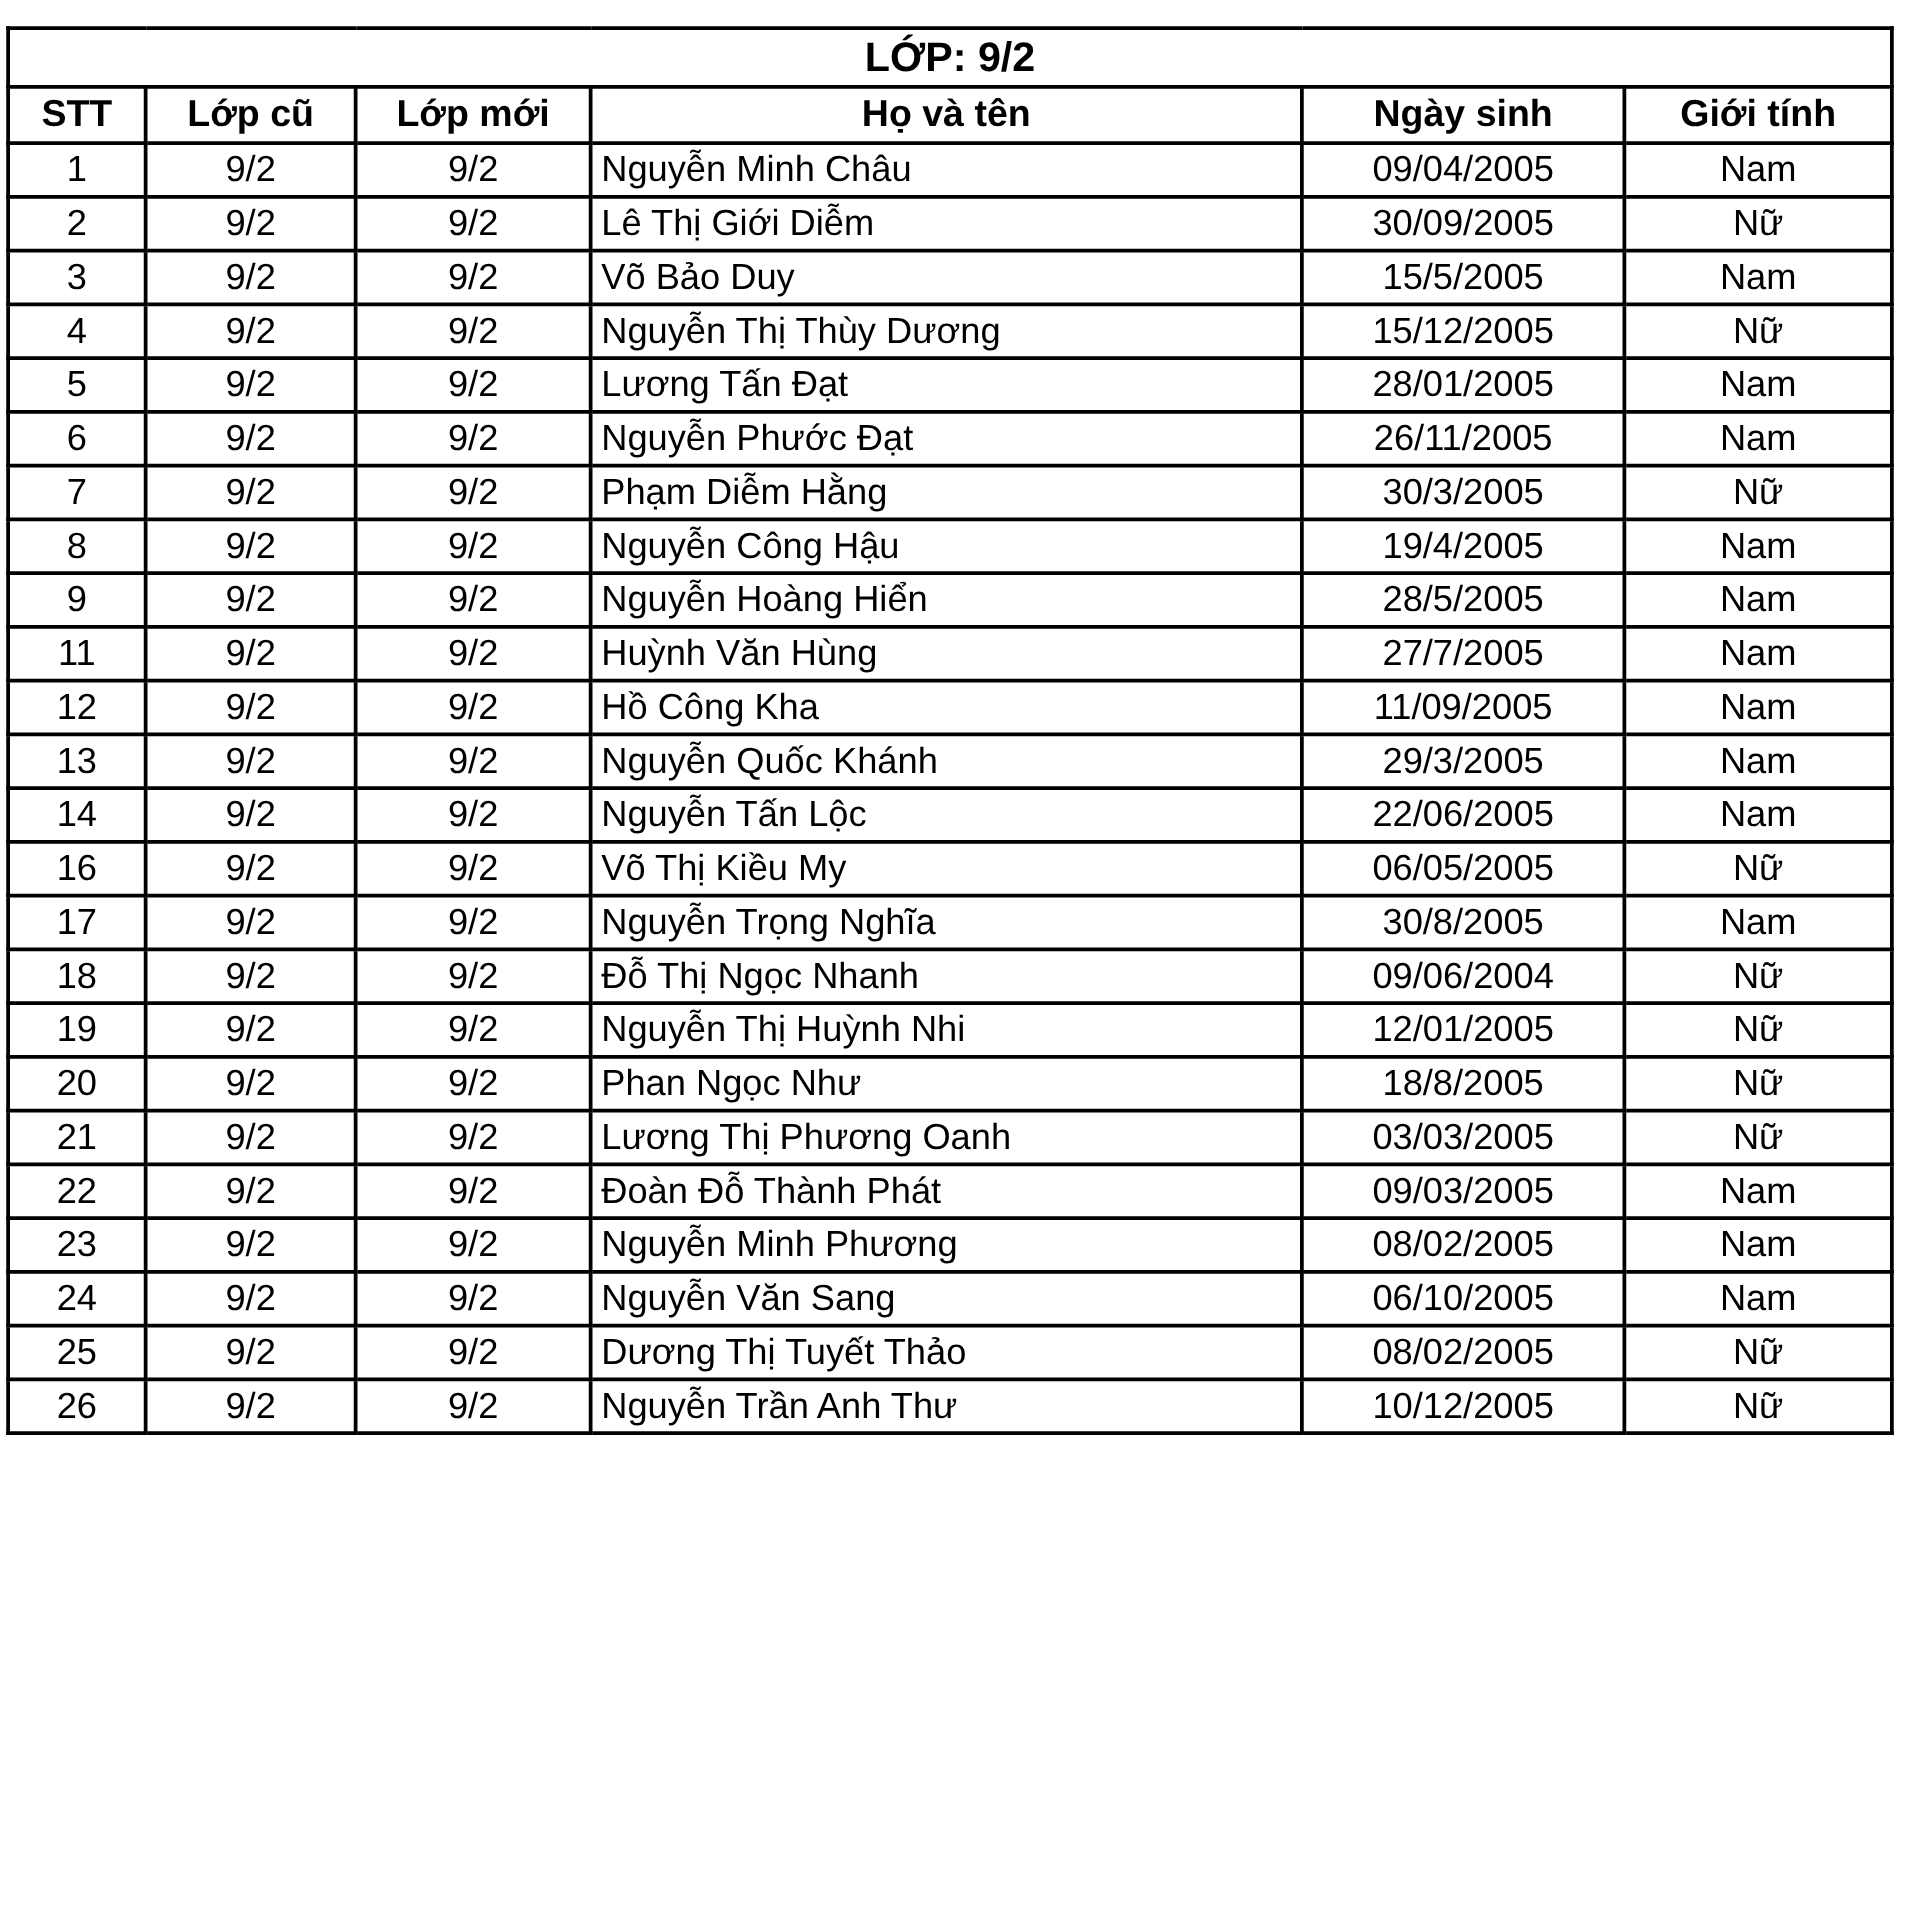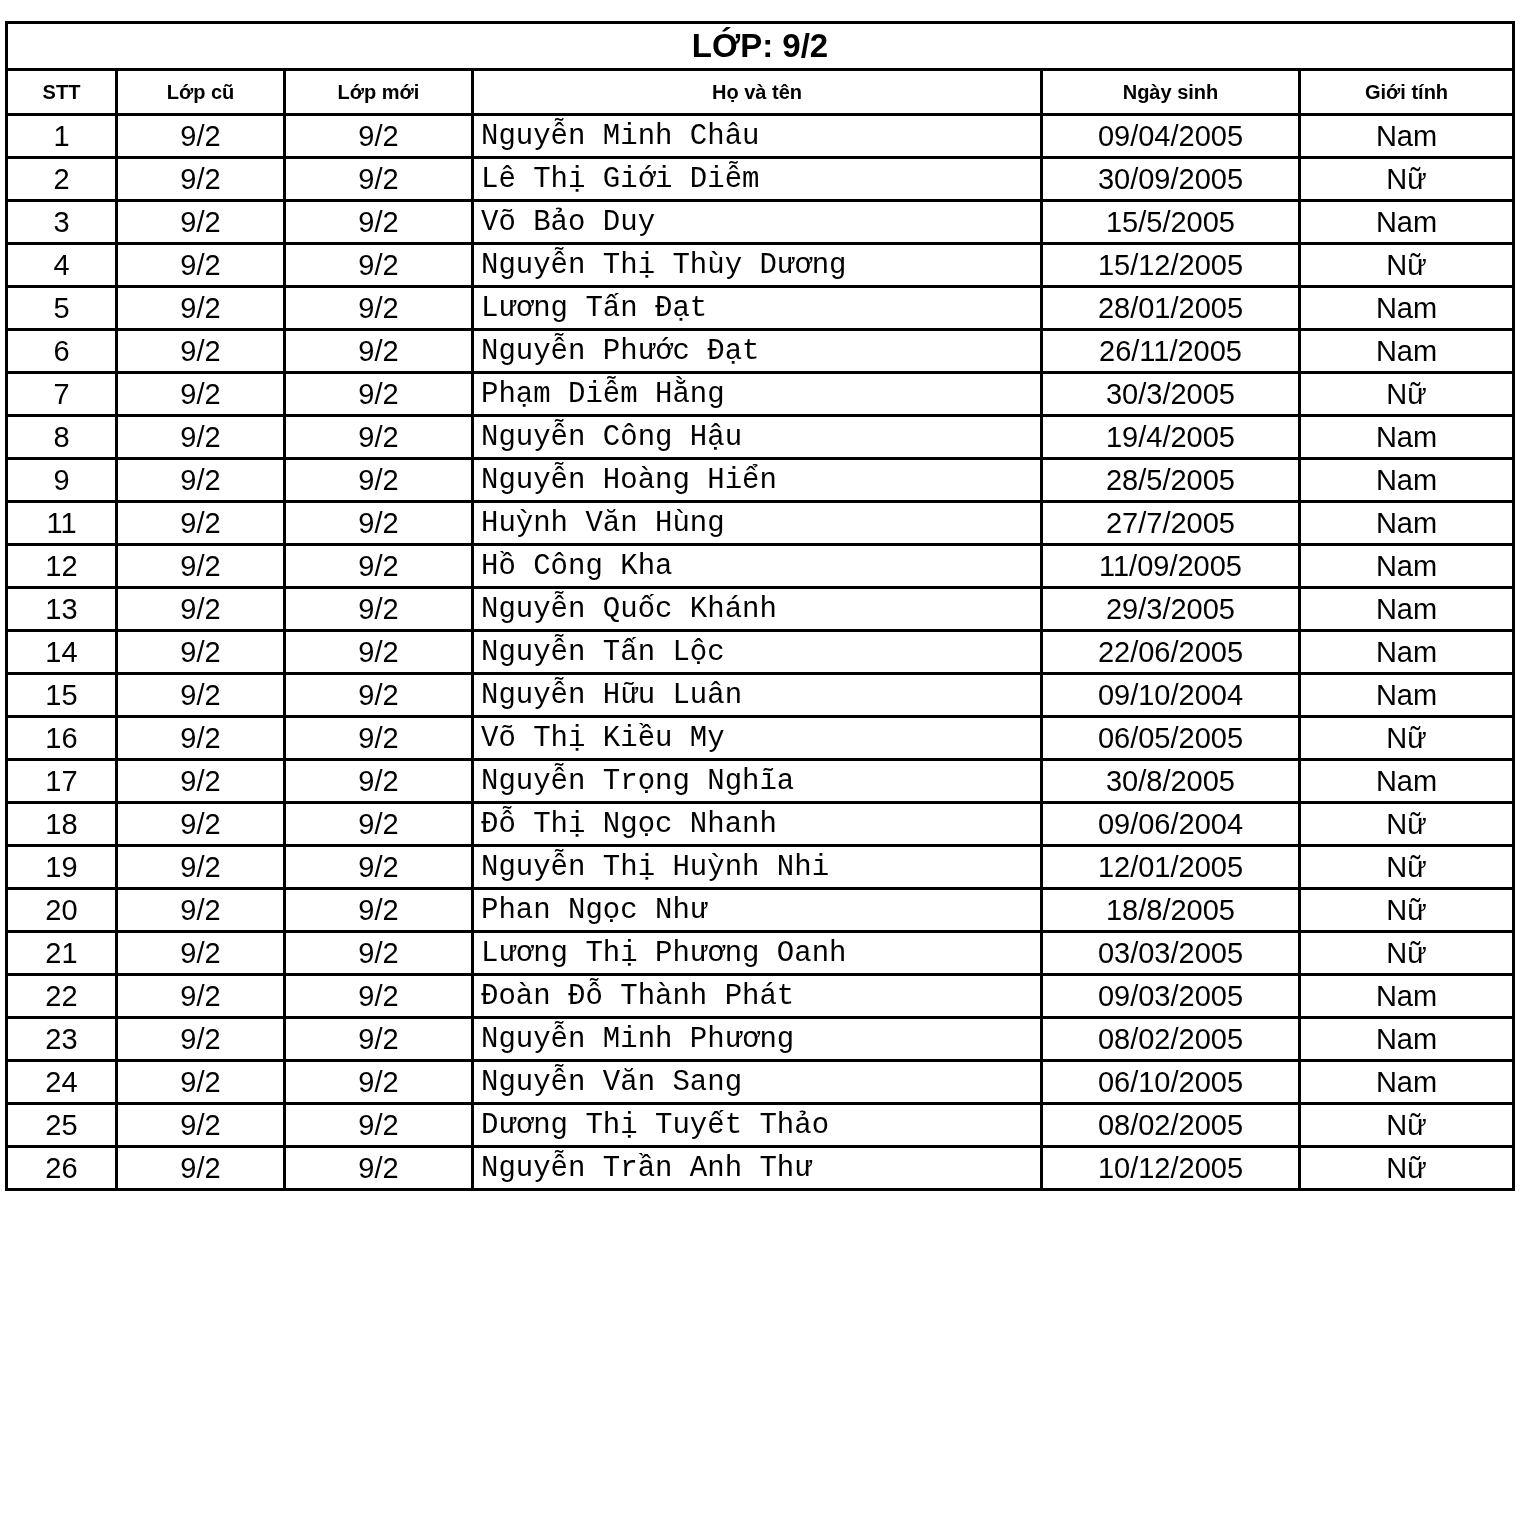--- a/index.html
+++ b/index.html
@@ -27,29 +27,29 @@
   tr.title-row td {
     height: 47px;
     text-align: center;
     font-weight: bold;
     font-size: 33px;
   }
   tr.header-row th {
     height: 45px;
     text-align: center;
     font-weight: bold;
-    font-size: 20px;
+    font-size: 30px;
   }
   tbody tr td {
     height: 43px;
     font-size: 29px;
     font-weight: normal;
   }
   td.c-center { text-align: center; }
-  td.c-name { text-align: left; padding-left: 7px; font-family: Liberation Mono, monospace; }
+  td.c-name { text-align: left; padding-left: 7px; }
 </style>
 </head>
 <body>
 
 <table id="roster">
   <colgroup>
     <col style="width:110px">
     <col style="width:168px">
     <col style="width:188px">
     <col style="width:569px">
@@ -168,28 +168,20 @@
       </tr>
       <tr>
         <td class="c-center">14</td>
         <td class="c-center">9/2</td>
         <td class="c-center">9/2</td>
         <td class="c-name">Nguyễn Tấn Lộc</td>
         <td class="c-center">22/06/2005</td>
         <td class="c-center">Nam</td>
       </tr>
       <tr>
-        <td class="c-center">15</td>
-        <td class="c-center">9/2</td>
-        <td class="c-center">9/2</td>
-        <td class="c-name">Nguyễn Hữu Luân</td>
-        <td class="c-center">09/10/2004</td>
-        <td class="c-center">Nam</td>
-      </tr>
-      <tr>
         <td class="c-center">16</td>
         <td class="c-center">9/2</td>
         <td class="c-center">9/2</td>
         <td class="c-name">Võ Thị Kiều My</td>
         <td class="c-center">06/05/2005</td>
         <td class="c-center">Nữ</td>
       </tr>
       <tr>
         <td class="c-center">17</td>
         <td class="c-center">9/2</td>

